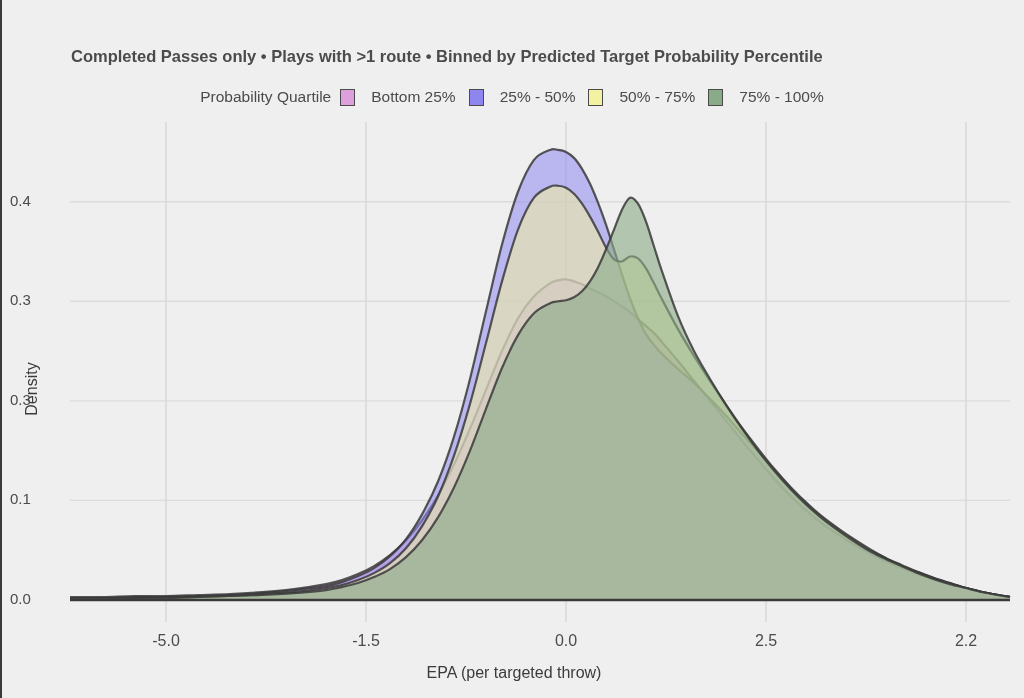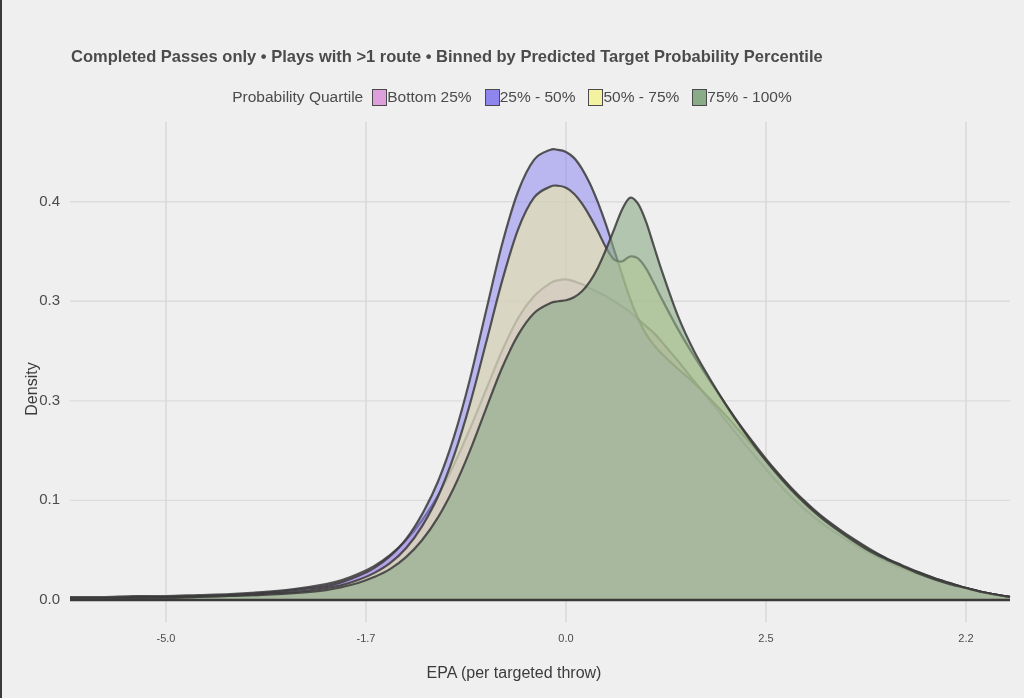--- a/index.html
+++ b/index.html
@@ -52,21 +52,21 @@
     gap: 9px;
     font-size: 15.5px;
     color: #4b4b4b;
   }
   .legend-title {
     margin-right: 0;
   }
   .legend-item {
     display: flex;
     align-items: center;
-    gap: 0;
+    gap: 16px;
     margin-right: 4px;
   }
   .swatch {
     width: 15px;
     height: 17px;
     border: 1.4px solid #4a4a4a;
     display: inline-block;
     box-sizing: border-box;
   }
   
@@ -89,31 +89,31 @@
   #ylab {
     left: -20px;
     top: 380px;
     width: 100px;
     text-align: center;
     transform: rotate(-90deg);
     transform-origin: 50% 50%;
   }
   .tick-x {
     position: absolute;
-    font-size: 11px;
+    font-size: 16px;
     color: #4b4b4b;
     text-align: center;
     width: 70px;
     top: 632px;
   }
   .tick-y {
     position: absolute;
     font-size: 15px;
     color: #4b4b4b;
-    text-align: right;
+    text-align: left;
     width: 50px;
   }
 </style>
 </head>
 <body>
 
 <div id="root">
 
   <div class="subtitle">Completed Passes only • Plays with &gt;1 route • Binned by Predicted Target Probability Percentile</div>
 
@@ -166,21 +166,21 @@
         <path d="M68.00,598.01C73.33,598.01 89.33,598.01 100.00,598.01C110.67,598.01 121.33,598.01 132.00,598.01C142.67,598.01 153.33,598.17 164.00,598.01C174.67,597.84 185.33,597.34 196.00,597.01C206.67,596.68 217.33,596.35 228.00,596.02C238.67,595.69 249.33,595.52 260.00,595.02C270.67,594.52 281.33,593.86 292.00,593.03C302.67,592.20 316.00,591.04 324.00,590.04C332.00,589.05 334.67,588.22 340.00,587.06C345.33,585.89 350.67,584.73 356.00,583.07C361.33,581.41 366.67,579.42 372.00,577.10C377.33,574.77 382.67,572.45 388.00,569.13C393.33,565.81 398.67,562.00 404.00,557.18C409.33,552.37 414.67,546.89 420.00,540.25C425.33,533.62 430.67,526.15 436.00,517.35C441.33,508.56 446.67,498.60 452.00,487.48C457.33,476.36 462.67,463.75 468.00,450.64C473.33,437.52 478.67,422.59 484.00,408.81C489.33,395.04 494.67,380.27 500.00,367.99C505.33,355.71 510.67,344.25 516.00,335.13C521.33,326.00 526.67,318.53 532.00,313.22C537.33,307.91 544.00,305.25 548.00,303.26C552.00,301.27 553.33,301.77 556.00,301.27C558.67,300.77 561.33,300.94 564.00,300.28C566.67,299.61 569.33,298.78 572.00,297.29C574.67,295.79 577.33,293.97 580.00,291.31C582.67,288.66 585.33,285.34 588.00,281.36C590.67,277.37 593.33,272.73 596.00,267.42C598.67,262.10 601.33,255.80 604.00,249.49C606.67,243.19 609.33,236.21 612.00,229.58C614.67,222.94 617.33,214.97 620.00,209.66C622.67,204.35 625.33,198.71 628.00,197.71C630.67,196.72 633.33,199.70 636.00,203.69C638.67,207.67 641.33,214.47 644.00,221.61C646.67,228.75 649.33,238.21 652.00,246.50C654.67,254.80 656.00,259.78 660.00,271.40C664.00,283.02 670.67,302.93 676.00,316.21C681.33,329.48 686.67,340.60 692.00,351.06C697.33,361.51 702.67,369.98 708.00,378.94C713.33,387.90 718.67,396.53 724.00,404.83C729.33,413.13 734.67,421.09 740.00,428.73C745.33,436.36 750.67,443.67 756.00,450.64C761.33,457.61 766.67,464.24 772.00,470.55C777.33,476.86 782.67,482.83 788.00,488.47C793.33,494.12 798.67,499.43 804.00,504.41C809.33,509.39 814.67,514.03 820.00,518.35C825.33,522.66 830.67,526.48 836.00,530.30C841.33,534.11 846.67,537.76 852.00,541.25C857.33,544.74 862.67,548.22 868.00,551.21C873.33,554.19 878.67,556.68 884.00,559.17C889.33,561.66 894.67,563.82 900.00,566.14C905.33,568.47 910.67,570.96 916.00,573.11C921.33,575.27 926.67,577.26 932.00,579.09C937.33,580.91 942.67,582.57 948.00,584.07C953.33,585.56 958.67,586.72 964.00,588.05C969.33,589.38 974.67,590.87 980.00,592.03C985.33,593.20 991.33,594.19 996.00,595.02C1000.67,595.85 1006.00,596.68 1008.00,597.01" fill="none" stroke="#3a3a3a" stroke-width="2.2" stroke-opacity="0.85" stroke-linejoin="round"></path>
       </g>
       <line x1="68" y1="600" x2="1008" y2="600" stroke="#3a3a3a" stroke-width="2.4"></line>
     </svg>
 
   <div class="axis-label" id="xlab">EPA (per targeted throw)</div>
   <div class="axis-label" id="ylab">Density</div>
 
   <div id="xticks">
       <div class="tick-x" style="left: 129px;">-5.0</div>
-      <div class="tick-x" style="left: 329px;">-1.7</div>
+      <div class="tick-x" style="left: 329px;">-1.5</div>
       <div class="tick-x" style="left: 529px;">0.0</div>
       <div class="tick-x" style="left: 729px;">2.5</div>
       <div class="tick-x" style="left: 929px;">2.2</div>
     </div>
   <div id="yticks">
       <div class="tick-y" style="left: 8px; top: 590px;">0.0</div>
       <div class="tick-y" style="left: 8px; top: 490.424px;">0.1</div>
       <div class="tick-y" style="left: 8px; top: 390.847px;">0.3</div>
       <div class="tick-y" style="left: 8px; top: 291.271px;">0.3</div>
       <div class="tick-y" style="left: 8px; top: 191.695px;">0.4</div>

